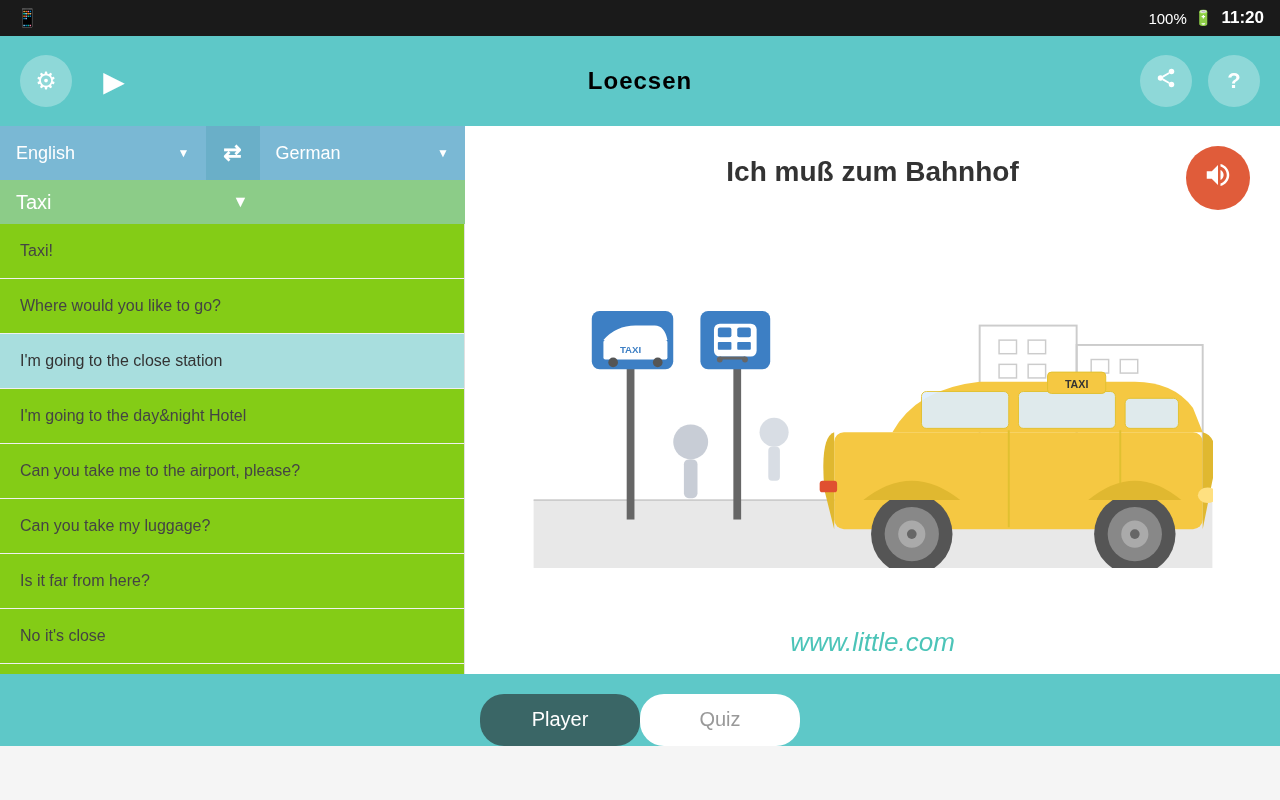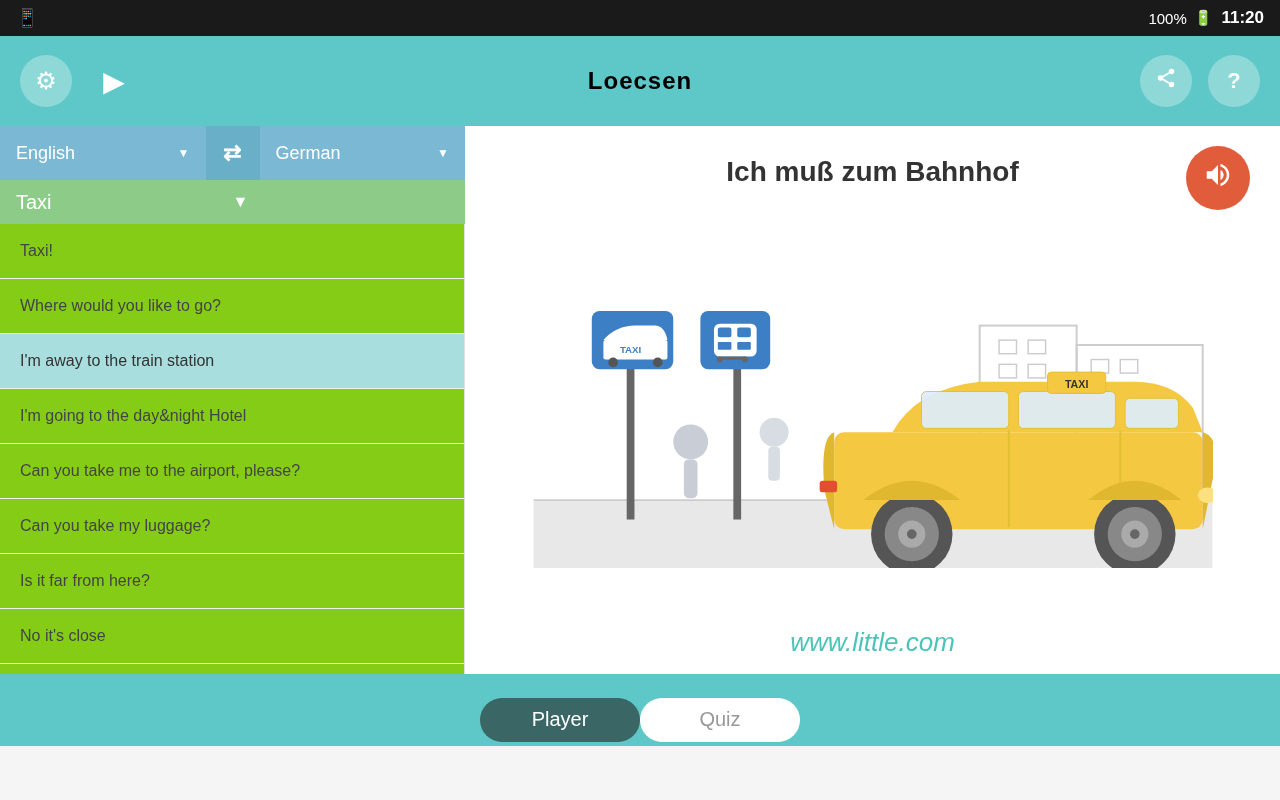--- a/index.html
+++ b/index.html
@@ -111,21 +111,21 @@
       margin-bottom: 16px; font-weight: 400;
     }
 
     
     #bottom-tabs {
       width: 100%; height: 72px; background: #5ec8c8;
       display: flex; align-items: center; justify-content: center;
       gap: 0;
     }
     .tab-btn {
-      width: 160px; height: 44px; border-radius: 24px; border: none;
+      width: 160px; height: 52px; border-radius: 24px; border: none;
       font-size: 20px; cursor: pointer; font-weight: 500; margin-top: 19px;
     }
     .tab-btn.active { background: #3a6666; color: white; }
     .tab-btn.inactive { background: white; color: #999; }
 
     
     #taxi-svg {
       width: 680px; height: 320px;
     }
 
@@ -194,21 +194,21 @@
     </div>
 
     <div id="category-row">
       <span>Taxi</span>
       <span class="arrow">▼</span>
     </div>
 
     <div id="phrase-list">
     <div class="phrase-item">Taxi!</div>
         <div class="phrase-item">Where would you like to go?</div>
-        <div class="phrase-item active">I'm away to the train station</div>
+        <div class="phrase-item active">I'm going to the close station</div>
         <div class="phrase-item">I'm going to the day&amp;night Hotel</div>
         <div class="phrase-item">Can you take me to the airport, please?</div>
         <div class="phrase-item">Can you take my luggage?</div>
         <div class="phrase-item">Is it far from here?</div>
         <div class="phrase-item">No it's close</div>
         <div class="phrase-item">Yes it's a little bit further away</div>
       </div>
   </div>
 
   <div id="right-panel">

